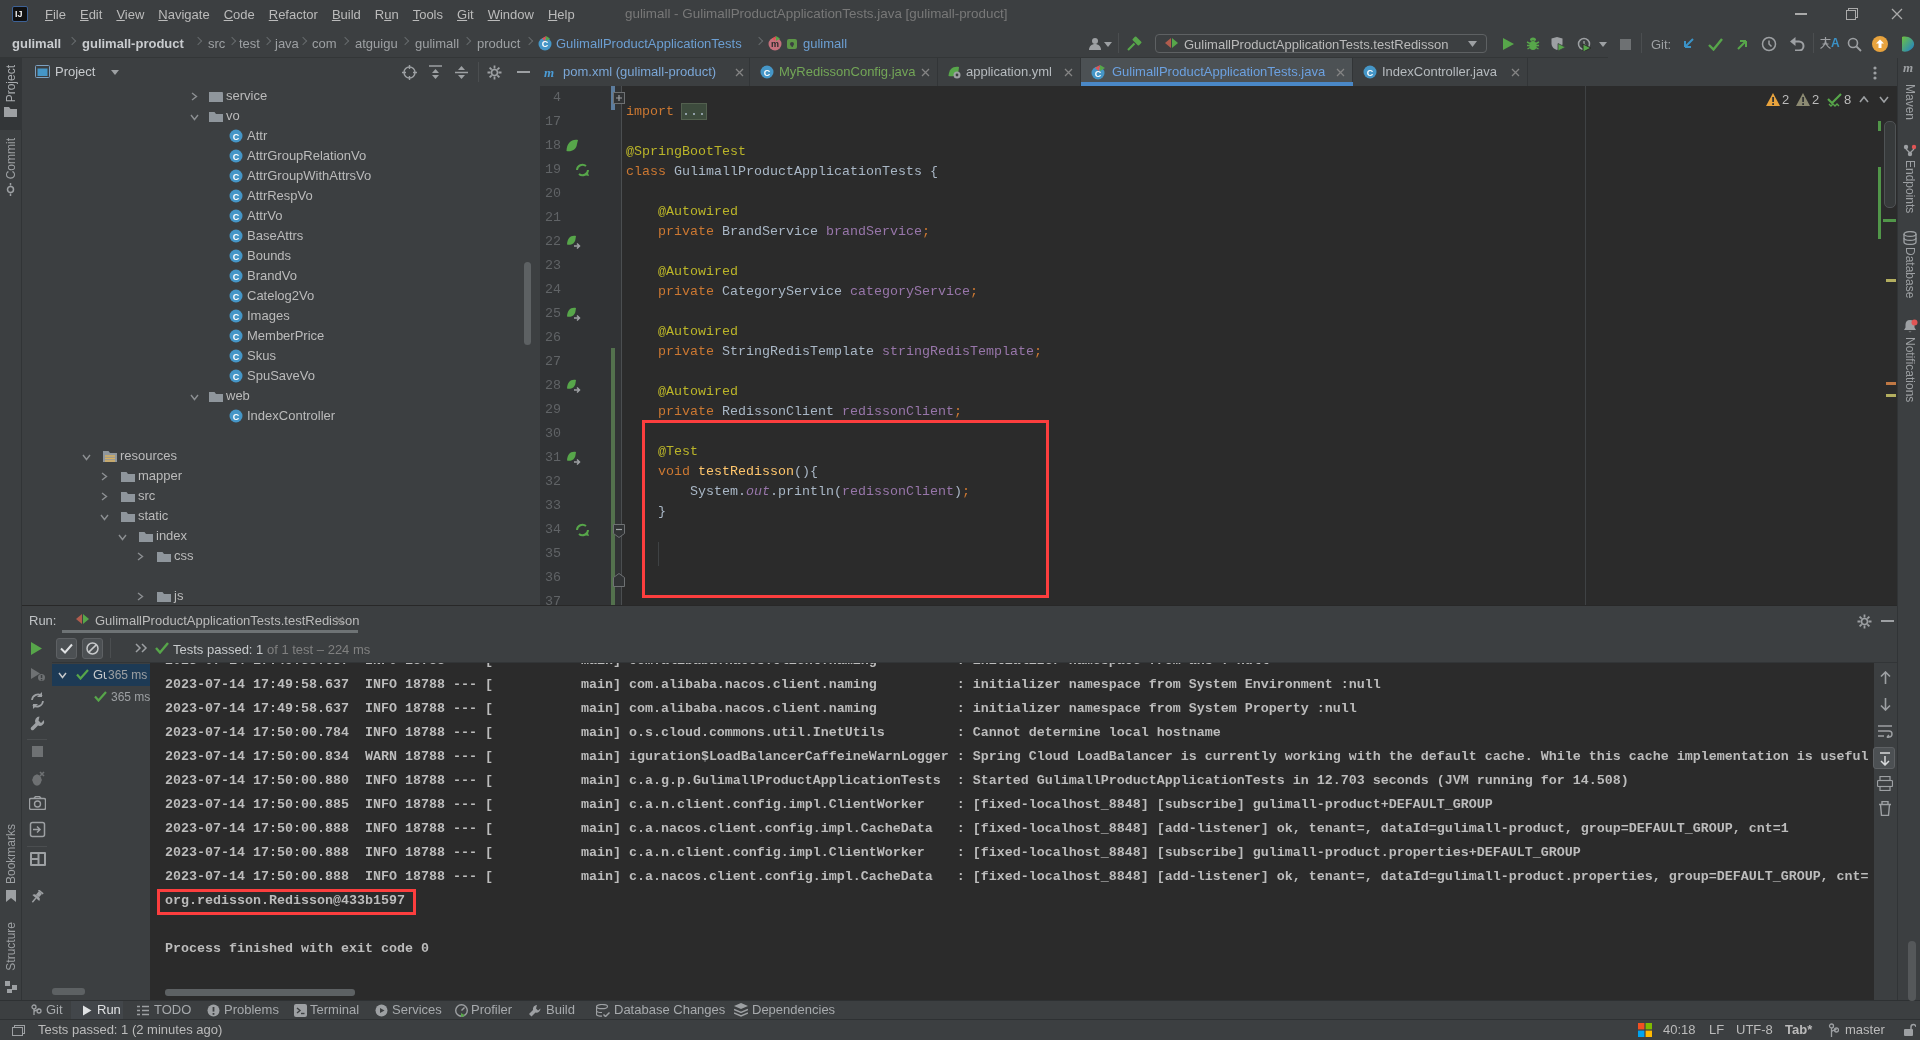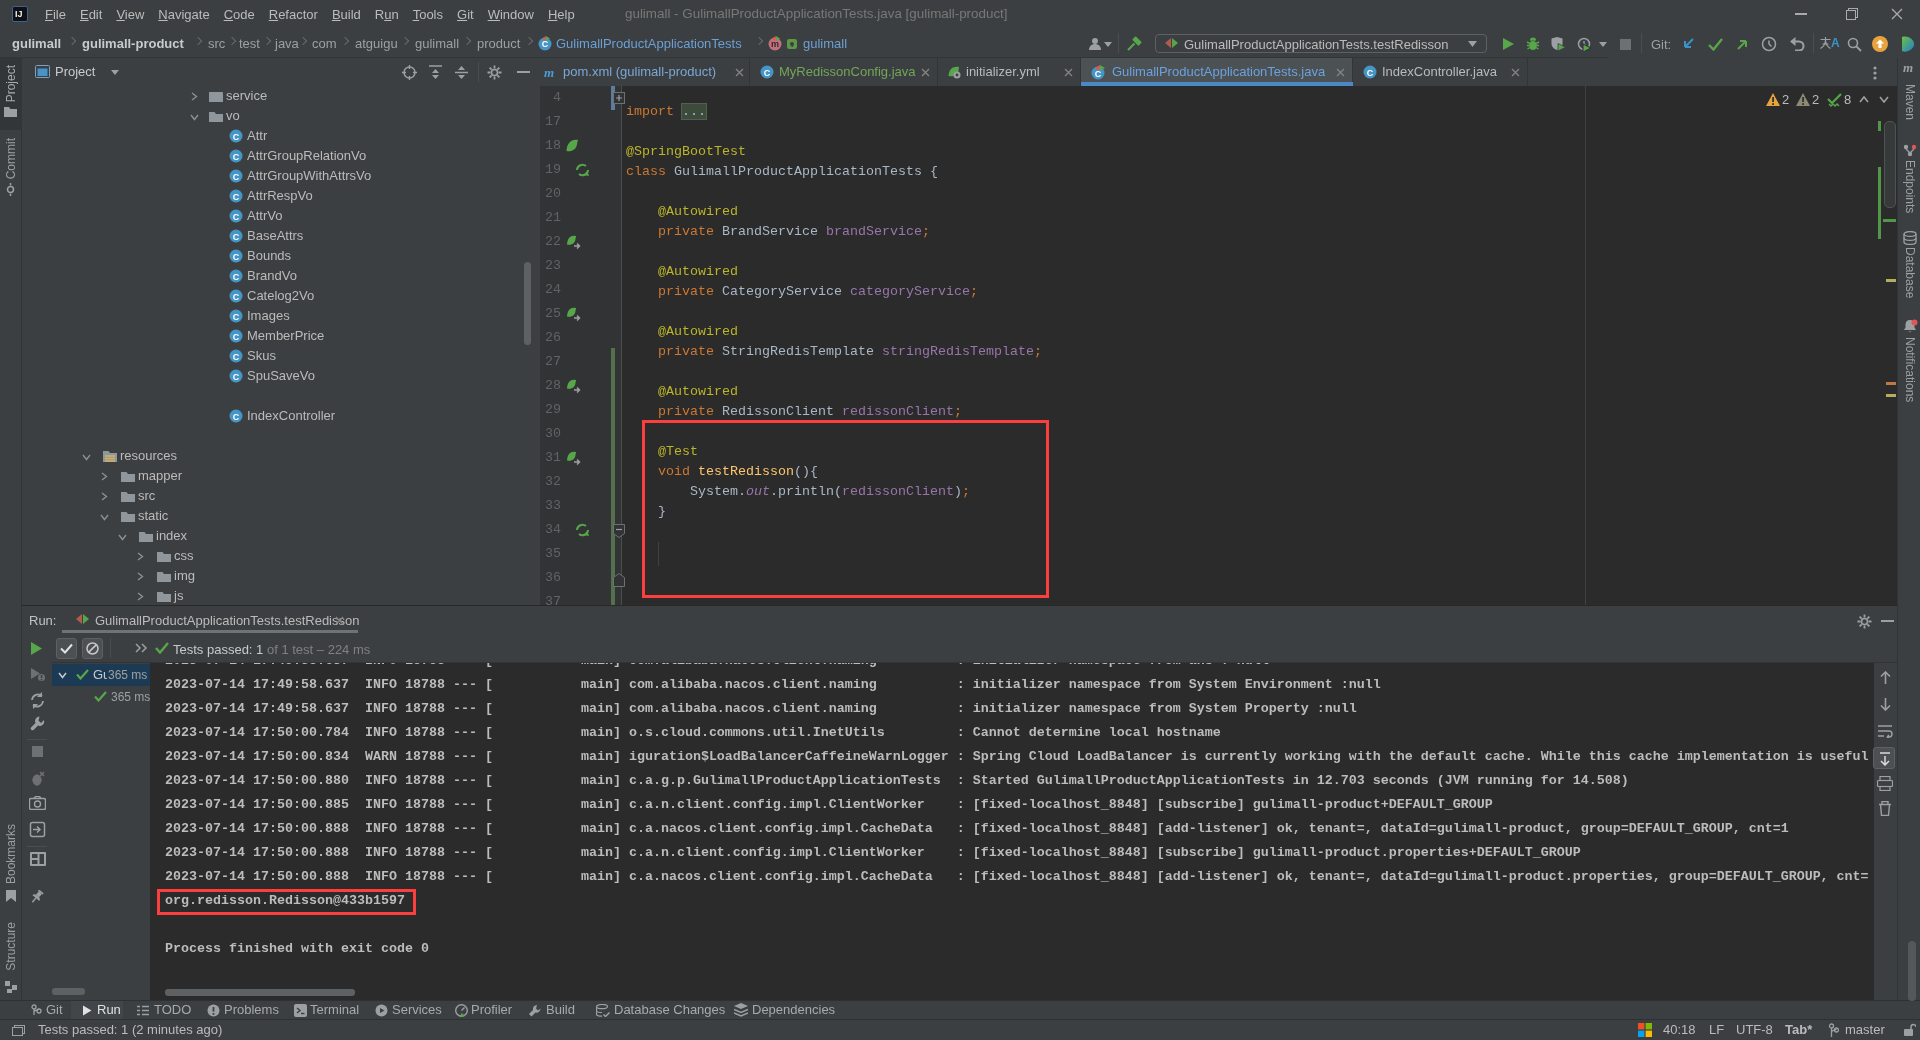--- a/index.html
+++ b/index.html
@@ -239,21 +239,21 @@
     <svg class="abs" style="left:171px;top:10px;" width="9" height="9">
           <path d="M1 1 L8 8 M8 1 L1 8" stroke="#848484" stroke-width="1.3"></path>
         </svg>
   </div>
   <div class="abs" style="left:916px;top:0;width:143px;height:28px;border-right:1px solid #323537;">
     <svg class="abs" style="left:9px;top:7px;" width="14" height="14">
           <path d="M12 2 c-6 -1 -10 2 -10.5 9 c4 1 9 0 10 -5" fill="#57a64a"></path>
           <circle cx="10" cy="10" r="3.5" fill="#9da0a3"></circle>
           <circle cx="10" cy="10" r="1.4" fill="#3c3f41"></circle>
         </svg>
-    <div class="abs" style="left:28px;top:6px;font-size:13px;color:#b6bbbf;">initializer.yml</div>
+    <div class="abs" style="left:28px;top:6px;font-size:13px;color:#b6bbbf;">application.yml</div>
     <svg class="abs" style="left:126px;top:10px;" width="9" height="9">
           <path d="M1 1 L8 8 M8 1 L1 8" stroke="#848484" stroke-width="1.3"></path>
         </svg>
   </div>
   <div class="abs" style="left:1059px;top:0;width:272px;height:28px;background:#4c5154;border-right:1px solid #323537;">
     <svg class="abs" style="left:10px;top:7px;" width="16" height="15">
           <circle cx="7" cy="8" r="6.5" fill="#4596c7"></circle>
           <text x="7" y="11.5" font-size="9" font-weight="bold" fill="#fff" text-anchor="middle" font-family="Liberation Sans">C</text>
           <path d="M9 0 l5 3 -5 3z" fill="#57a64a"></path>
           <path d="M9 0 l-1 6 -4-3z" fill="#e05555"></path>
@@ -408,20 +408,29 @@
         </svg>
         <span class="abs" style="left:224px;top:2px">Skus</span>
       </div>
   <div class="trow" style="top:280px">
         <svg class="abs" style="left:206px;top:3px" width="14" height="14">
           <circle cx="7" cy="7" r="6.5" fill="#4596c7"></circle>
           <text x="7" y="11" font-size="9" font-weight="bold" fill="#fff" text-anchor="middle">C</text>
         </svg>
         <span class="abs" style="left:224px;top:2px">SpuSaveVo</span>
       </div>
+  <div class="trow" style="top:300px">
+        <svg class="abs" style="left:167px;top:7px" width="9" height="8">
+          <path d="M1 2 L4.5 6.5 L8 2" fill="none" stroke="#8c8f92" stroke-width="1.4"></path>
+        </svg>
+        <svg class="abs" style="left:186px;top:5px" width="14" height="11">
+          <path d="M0 1 h5.5 l1.5 2 H14 v8 H0z" fill="#8f969c"></path>
+        </svg>
+        <span class="abs" style="left:203px;top:2px">web</span>
+      </div>
   <div class="trow" style="top:320px">
         <svg class="abs" style="left:206px;top:3px" width="14" height="14">
           <circle cx="7" cy="7" r="6.5" fill="#4596c7"></circle>
           <text x="7" y="11" font-size="9" font-weight="bold" fill="#fff" text-anchor="middle">C</text>
         </svg>
         <span class="abs" style="left:224px;top:2px">IndexController</span>
       </div>
   <div class="trow" style="top:360px">
         <svg class="abs" style="left:59px;top:7px" width="9" height="8">
           <path d="M1 2 L4.5 6.5 L8 2" fill="none" stroke="#8c8f92" stroke-width="1.4"></path>
@@ -469,29 +478,20 @@
         <span class="abs" style="left:115px;top:2px">static</span>
       </div>
   <div class="trow" style="top:460px">
         <svg class="abs" style="left:113px;top:6px" width="8" height="9">
           <path d="M2 1 L6.5 4.5 L2 8" fill="none" stroke="#8c8f92" stroke-width="1.4"></path>
         </svg>
         <svg class="abs" style="left:134px;top:5px" width="14" height="11">
           <path d="M0 1 h5.5 l1.5 2 H14 v8 H0z" fill="#8f969c"></path>
         </svg>
         <span class="abs" style="left:151px;top:2px">css</span>
-      </div>
-  <div class="trow" style="top:480px">
-        <svg class="abs" style="left:113px;top:6px" width="8" height="9">
-          <path d="M2 1 L6.5 4.5 L2 8" fill="none" stroke="#8c8f92" stroke-width="1.4"></path>
-        </svg>
-        <svg class="abs" style="left:134px;top:5px" width="14" height="11">
-          <path d="M0 1 h5.5 l1.5 2 H14 v8 H0z" fill="#8f969c"></path>
-        </svg>
-        <span class="abs" style="left:151px;top:2px">img</span>
       </div>
   <div class="trow" style="top:500px">
         <svg class="abs" style="left:113px;top:6px" width="8" height="9">
           <path d="M2 1 L6.5 4.5 L2 8" fill="none" stroke="#8c8f92" stroke-width="1.4"></path>
         </svg>
         <svg class="abs" style="left:134px;top:5px" width="14" height="11">
           <path d="M0 1 h5.5 l1.5 2 H14 v8 H0z" fill="#8f969c"></path>
         </svg>
         <span class="abs" style="left:151px;top:2px">js</span>
       </div>

